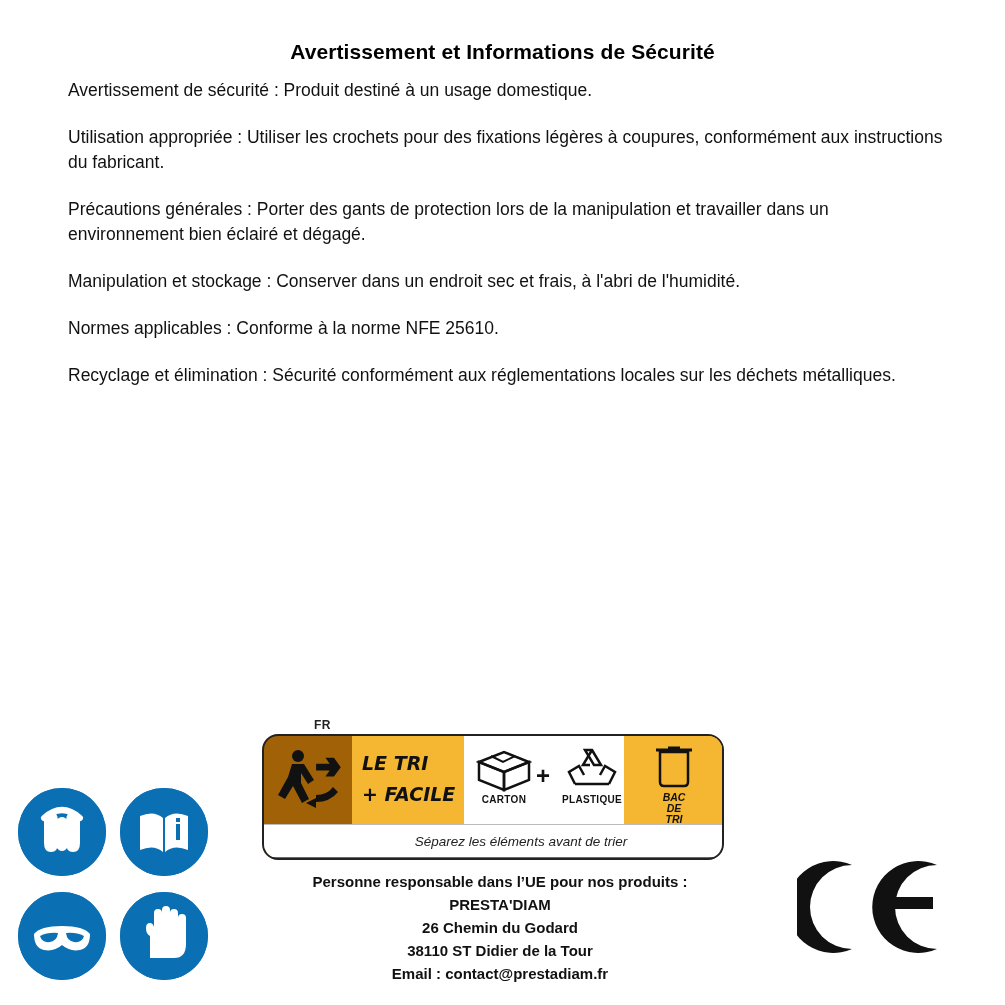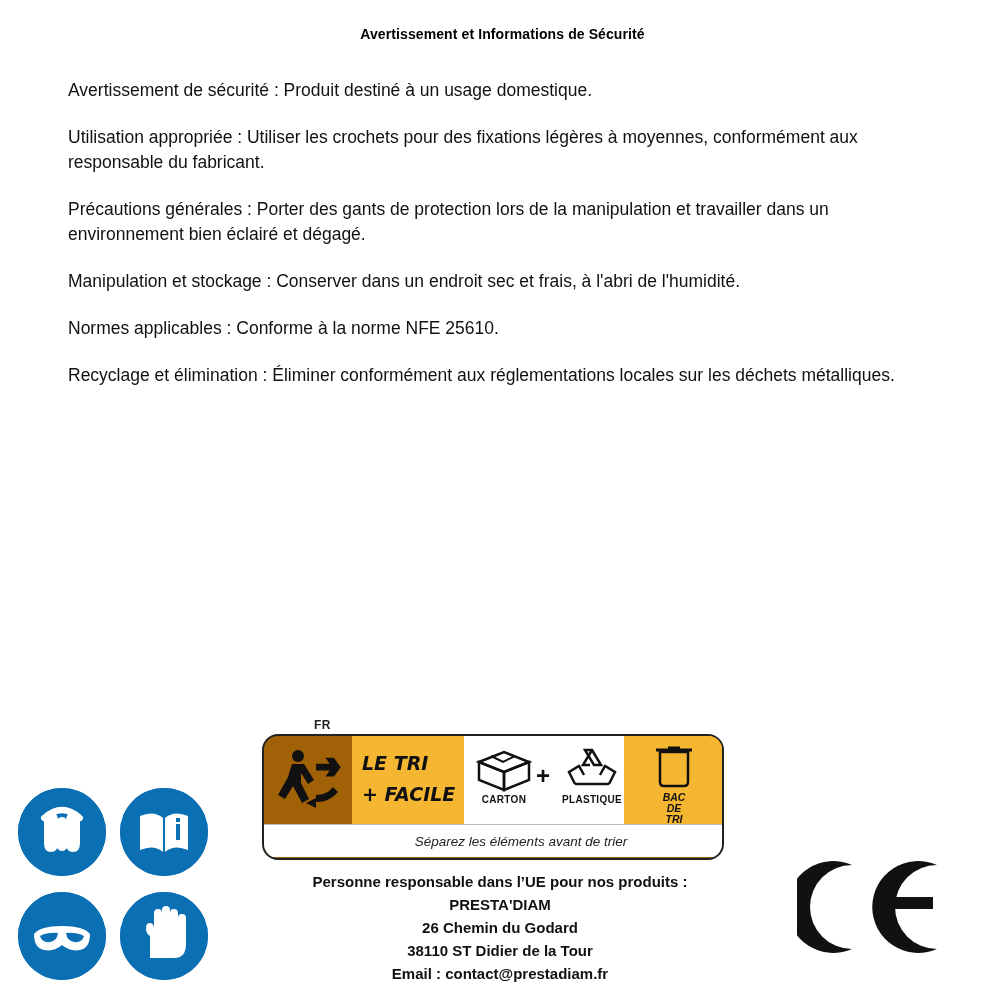--- a/index.html
+++ b/index.html
@@ -17,25 +17,25 @@
   }
 
   .page {
     position: relative;
     width: 1005px;
     height: 1005px;
   }
 
   .doc-title {
     position: absolute;
-    top: 26px;
+    top: 40px;
     left: 0;
     width: 1005px;
     text-align: center;
-    font-size: 14px;
+    font-size: 21px;
     font-weight: bold;
     letter-spacing: 0.1px;
   }
 
   .body-block {
     position: absolute;
     top: 78px;
     left: 68px;
     width: 880px;
   }
@@ -227,25 +227,25 @@
 </style>
 </head>
 <body>
 
 <div class="page">
 
   <div class="doc-title">Avertissement et Informations de Sécurité</div>
 
   <div class="body-block">
     <p class="para">Avertissement de sécurité : Produit destiné à un usage domestique.</p>
-    <p class="para">Utilisation appropriée : Utiliser les crochets pour des fixations légères à moyennes, conformément aux responsable du fabricant.</p>
+    <p class="para">Utilisation appropriée : Utiliser les crochets pour des fixations légères à coupures, conformément aux instructions du fabricant.</p>
     <p class="para">Précautions générales : Porter des gants de protection lors de la manipulation et travailler dans un environnement bien éclairé et dégagé.</p>
     <p class="para">Manipulation et stockage : Conserver dans un endroit sec et frais, à l'abri de l'humidité.</p>
     <p class="para">Normes applicables : Conforme à la norme NFE 25610.</p>
-    <p class="para">Recyclage et élimination : Éliminer conformément aux réglementations locales sur les déchets métalliques.</p>
+    <p class="para">Recyclage et élimination : Sécurité conformément aux réglementations locales sur les déchets métalliques.</p>
   </div>
 
   <div class="picto-grid">
 
     <div class="picto p1">
       <svg viewBox="0 0 88 88" xmlns="http://www.w3.org/2000/svg">
         <circle cx="44" cy="44" r="44" fill="#0b6fb4"></circle>
         <path d="M26 33 q0-9 7-9 q7 0 7 9 v22 q0 9 -7 9 q-7 0 -7 -9 z" fill="#ffffff"></path>
         <path d="M62 33 q0-9 -7-9 q-7 0 -7 9 v22 q0 9 7 9 q7 0 7 -9 z" fill="#ffffff"></path>
         <path d="M26 30 q18 -16 36 0" stroke="#ffffff" stroke-width="6" fill="none" stroke-linecap="round"></path>

